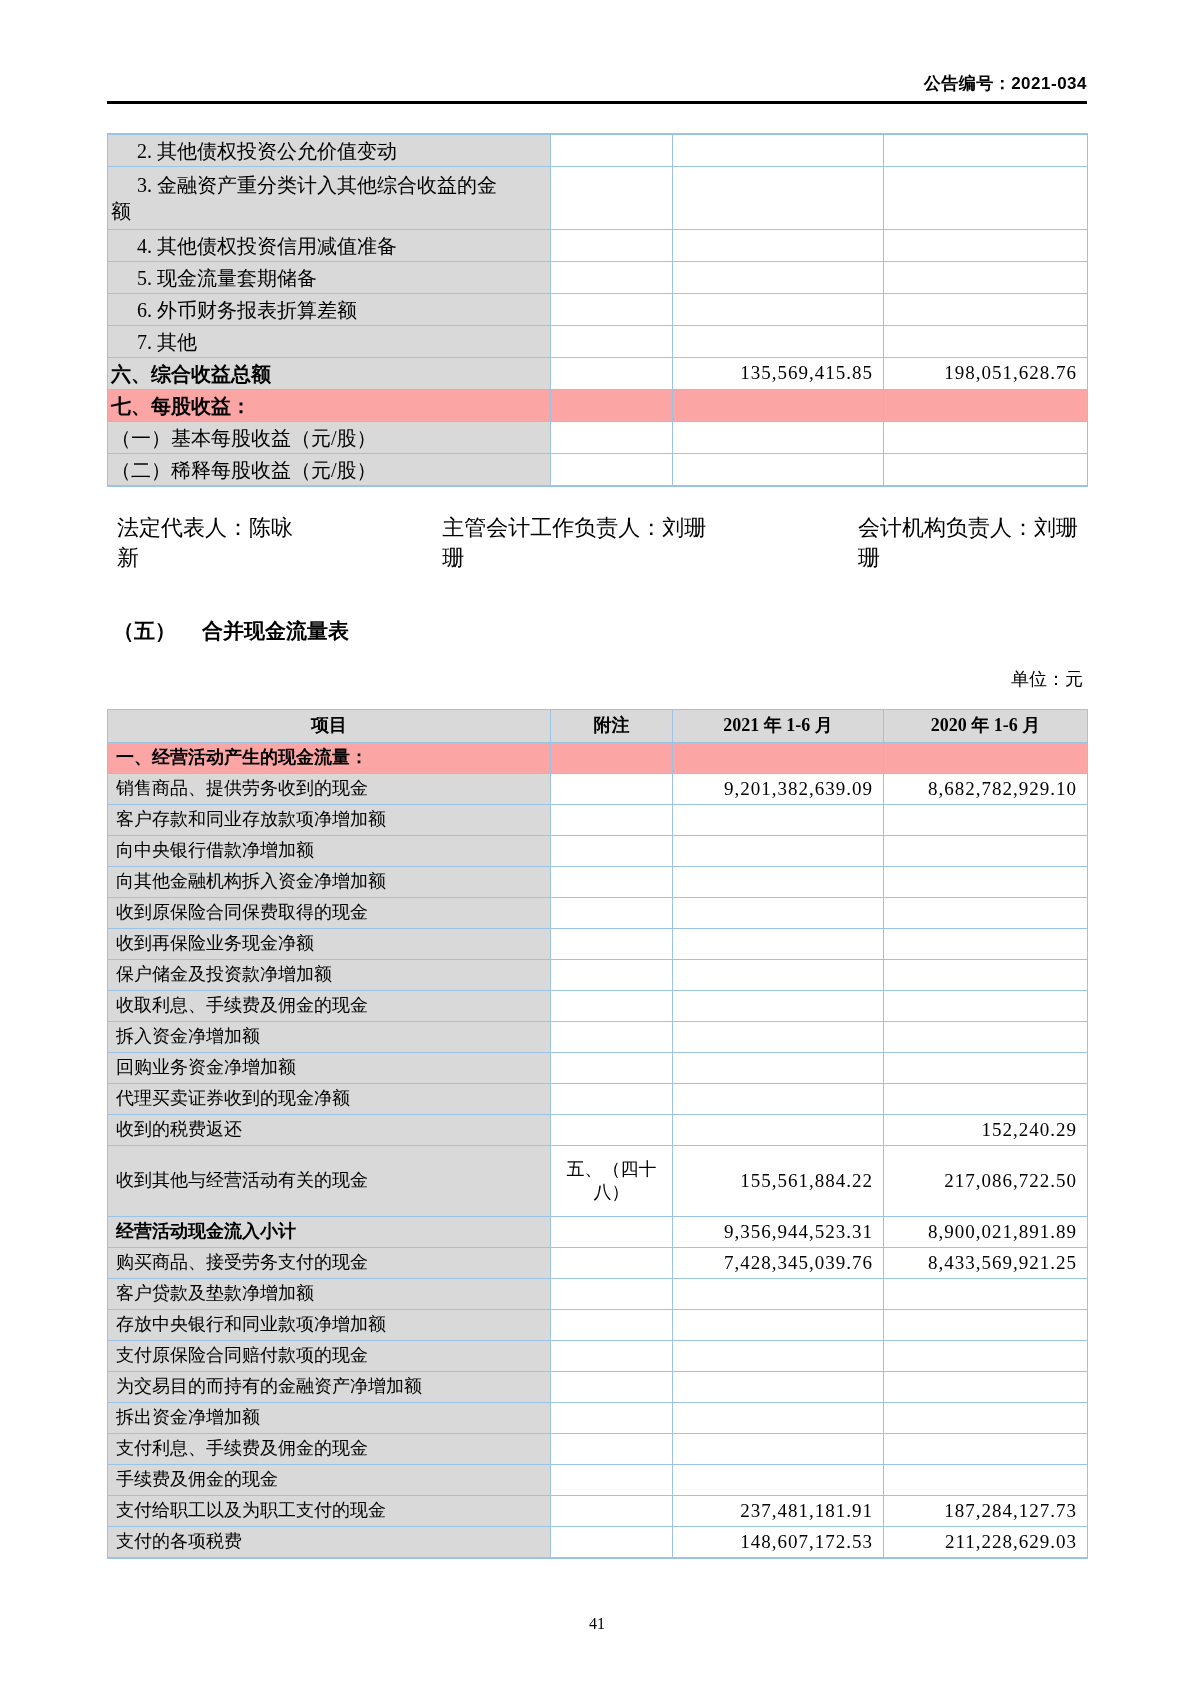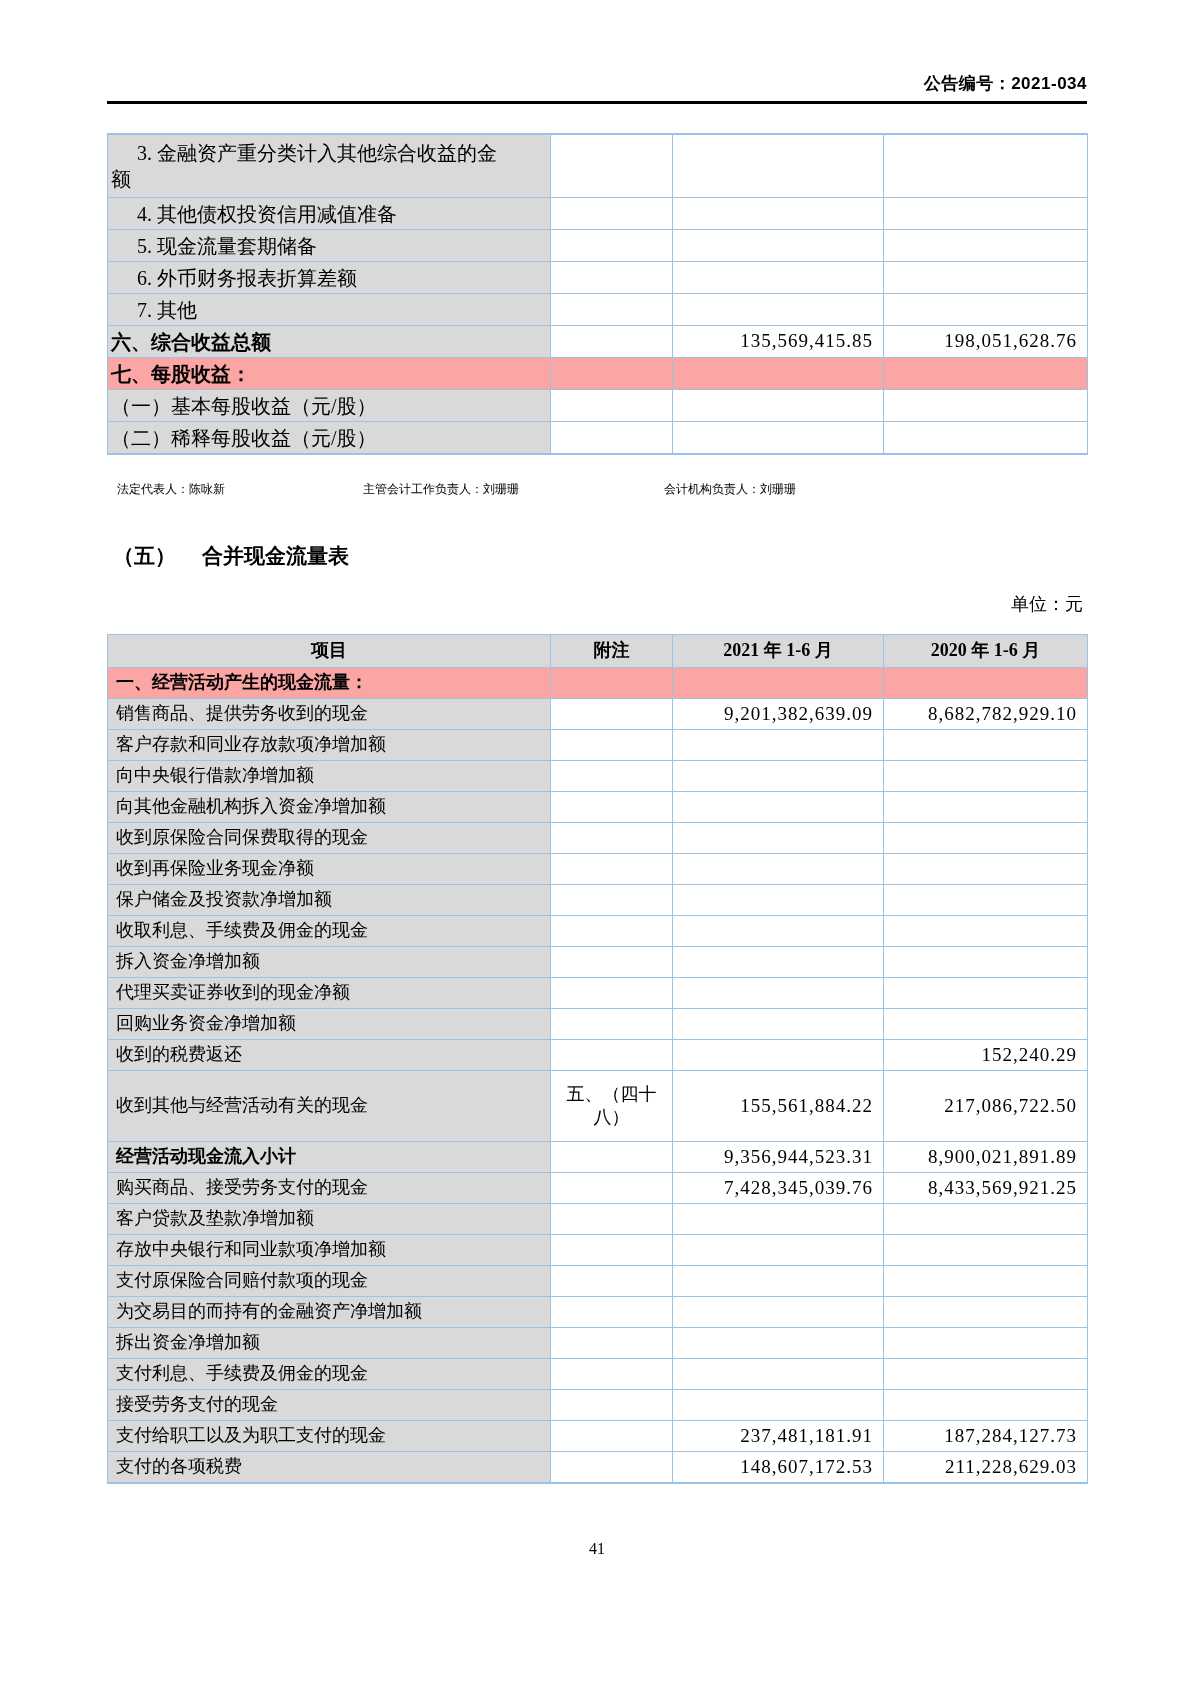--- a/index.html
+++ b/index.html
@@ -53,21 +53,21 @@
   .c-label { background: #d9d9d9; padding: 0 8px; text-align: left; }
   .t1 .c-label { padding: 0 40px 0 3px; }
   .indent { text-indent: 26px; }
   .c-note { text-align: center; padding: 0 10px; }
   .c-num  { text-align: right; padding: 0 10px; letter-spacing: 1px; font-size: 19px; white-space: nowrap; }
   .gray-row td { background: #fca5a5; }
   .bold { font-weight: bold; }
   .center { }
 
   
-  .signatures { margin-top: 26px; font-size: 12px; display: flex; }
+  .signatures { margin-top: 26px; font-size: 22px; display: flex; }
   .signatures .sig-1 { margin-left: 10px; }
   .signatures .sig-2 { margin-left: 138px; }
   .signatures .sig-3 { margin-left: 145px; }
 
   
   .section-heading { margin-top: 44px; font-size: 21px; font-weight: bold; }
   .section-heading .sec-num { margin-left: 6px; }
   .section-heading .sec-title { margin-left: 26px; }
   .unit { margin-top: 22px; text-align: right; font-size: 18px; padding-right: 4px; }
 
@@ -86,20 +86,26 @@
     <div class="rule"></div>
 
     <table class="fin-table t1">
       <colgroup>
         <col style="width:443px">
           <col style="width:122px">
           <col style="width:211px">
           <col style="width:204px">
       </colgroup>
       <tbody id="t1-body">
+          <tr>
+            <td class="c-label indent">2. 其他债权投资公允价值变动</td>
+            <td class="c-note"></td>
+            <td class="c-num"></td>
+            <td class="c-num"></td>
+          </tr>
           <tr class="tall">
             <td class="c-label indent">3. 金融资产重分类计入其他综合收益的金额</td>
             <td class="c-note"></td>
             <td class="c-num"></td>
             <td class="c-num"></td>
           </tr>
           <tr>
             <td class="c-label indent">4. 其他债权投资信用减值准备</td>
             <td class="c-note"></td>
             <td class="c-num"></td>
@@ -232,27 +238,27 @@
             <td class="c-num"></td>
             <td class="c-num"></td>
           </tr>
           <tr>
             <td class="c-label">拆入资金净增加额</td>
             <td class="c-note"></td>
             <td class="c-num"></td>
             <td class="c-num"></td>
           </tr>
           <tr>
+            <td class="c-label">回购业务资金净增加额</td>
+            <td class="c-note"></td>
+            <td class="c-num"></td>
+            <td class="c-num"></td>
+          </tr>
+          <tr>
             <td class="c-label">代理买卖证券收到的现金净额</td>
-            <td class="c-note"></td>
-            <td class="c-num"></td>
-            <td class="c-num"></td>
-          </tr>
-          <tr>
-            <td class="c-label">回购业务资金净增加额</td>
             <td class="c-note"></td>
             <td class="c-num"></td>
             <td class="c-num"></td>
           </tr>
           <tr>
             <td class="c-label">收到的税费返还</td>
             <td class="c-note"></td>
             <td class="c-num"></td>
             <td class="c-num">152,240.29</td>
           </tr>
@@ -304,21 +310,21 @@
             <td class="c-num"></td>
             <td class="c-num"></td>
           </tr>
           <tr>
             <td class="c-label">支付利息、手续费及佣金的现金</td>
             <td class="c-note"></td>
             <td class="c-num"></td>
             <td class="c-num"></td>
           </tr>
           <tr>
-            <td class="c-label">接受劳务支付的现金</td>
+            <td class="c-label">手续费及佣金的现金</td>
             <td class="c-note"></td>
             <td class="c-num"></td>
             <td class="c-num"></td>
           </tr>
           <tr>
             <td class="c-label">支付给职工以及为职工支付的现金</td>
             <td class="c-note"></td>
             <td class="c-num">237,481,181.91</td>
             <td class="c-num">187,284,127.73</td>
           </tr>

